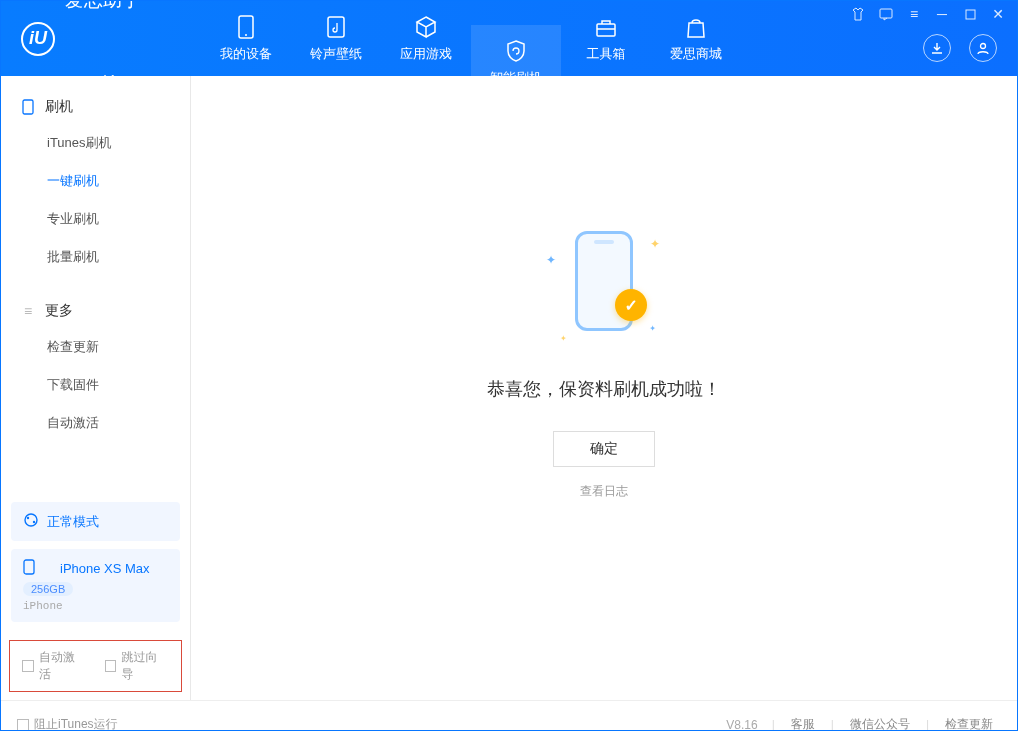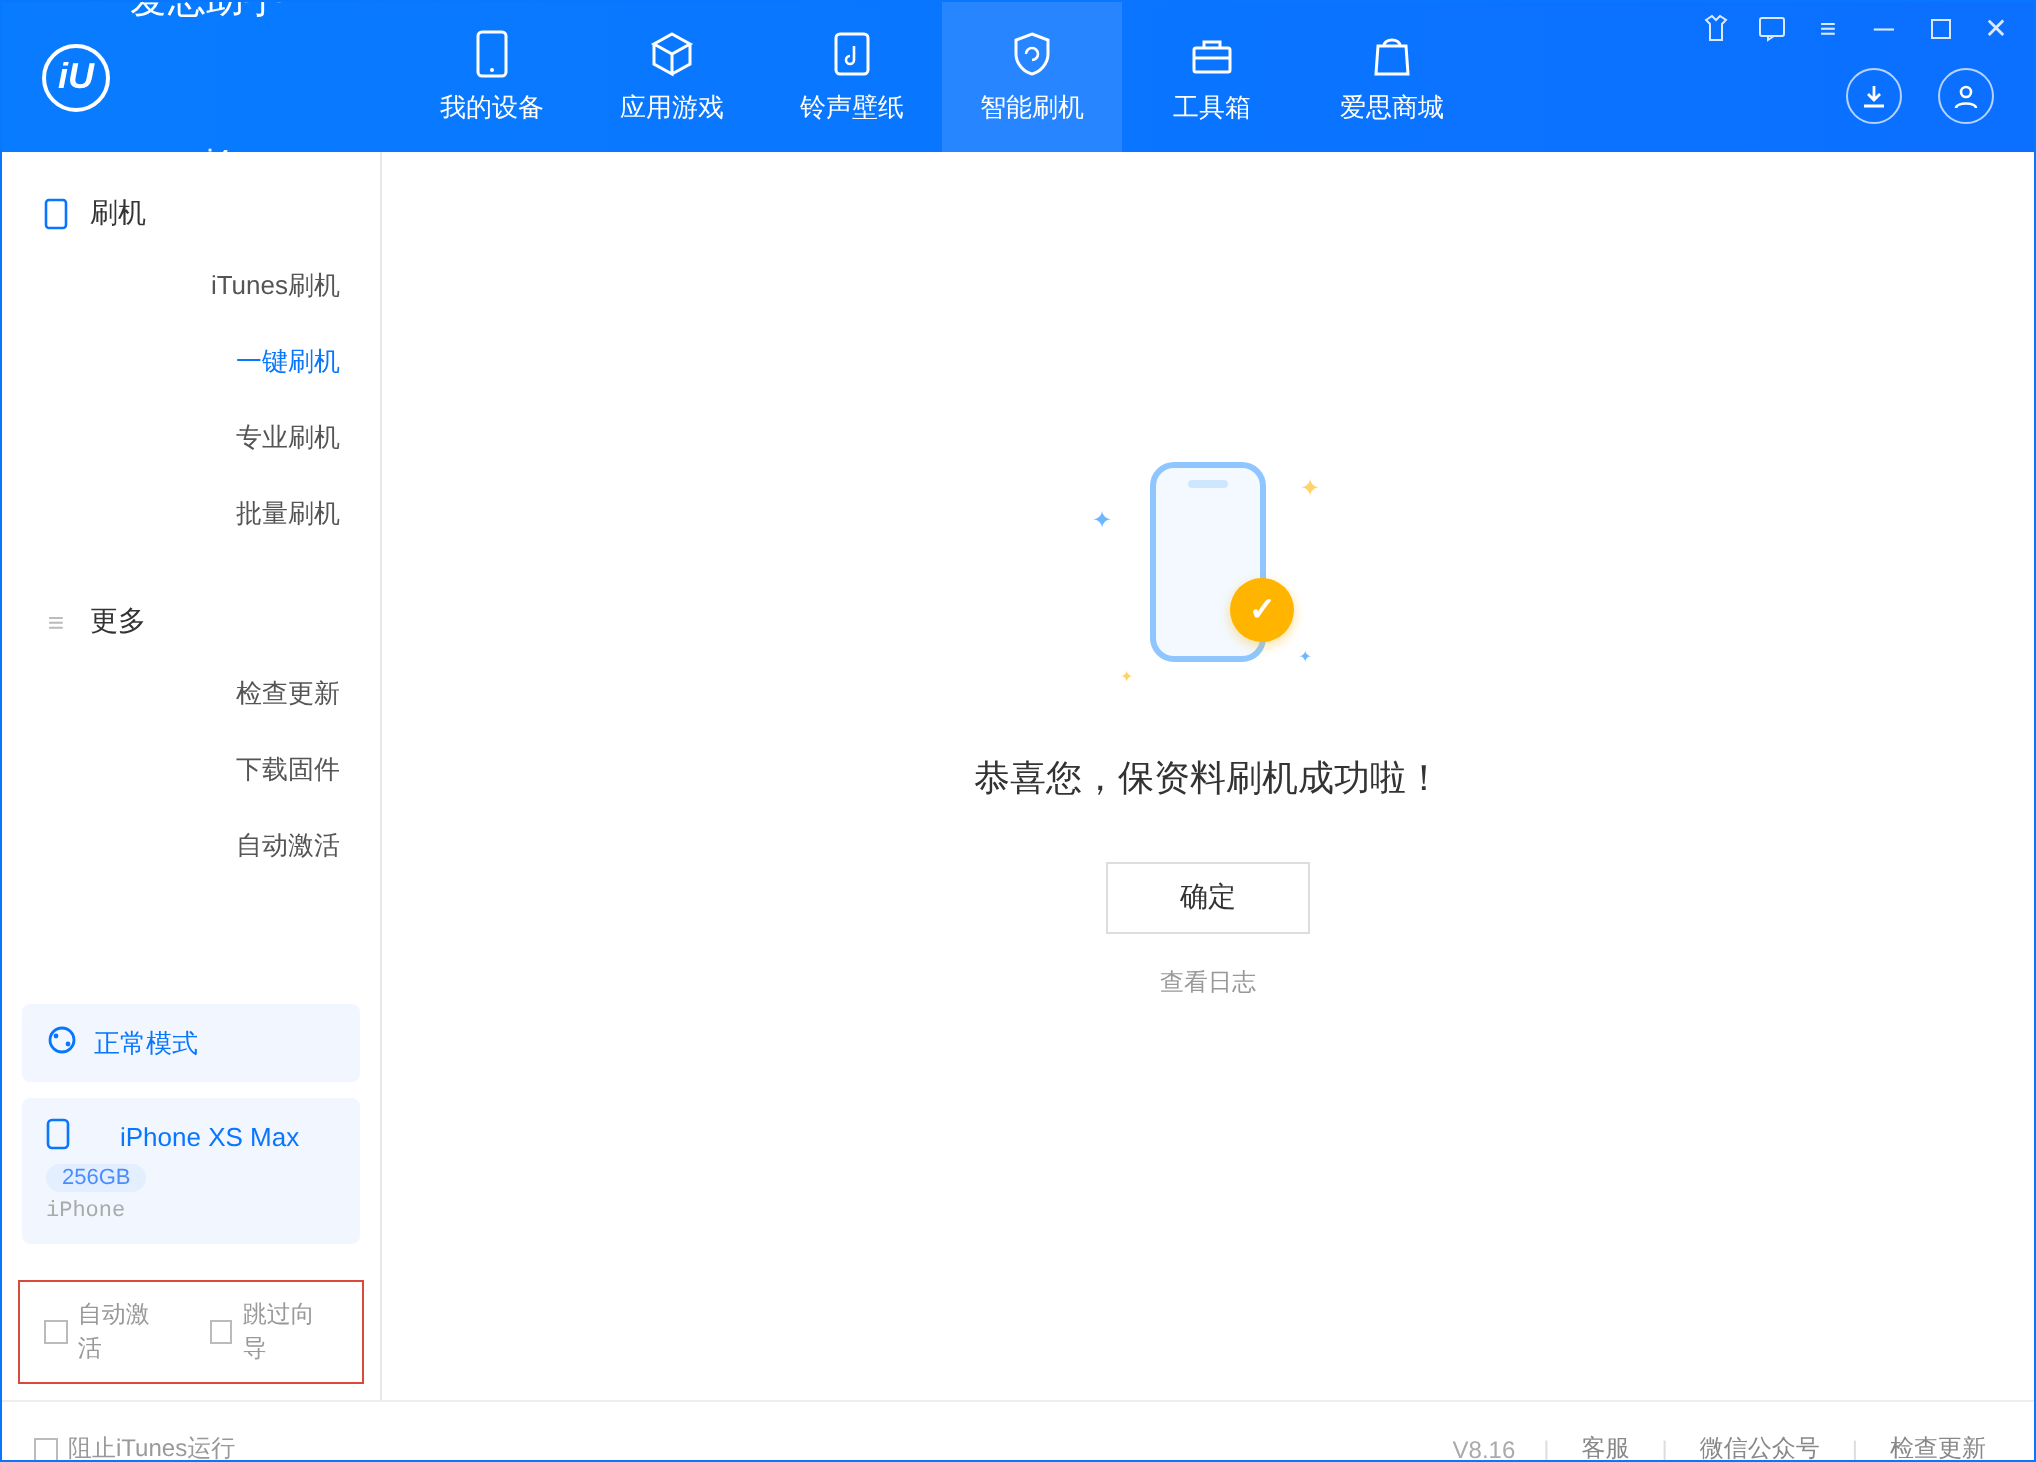--- a/index.html
+++ b/index.html
@@ -8,33 +8,33 @@
 
 .header { height: 75px; background: linear-gradient(90deg, #087cff 0%, #0b6fff 100%); display: flex; align-items: center; color: #fff; position: relative; }
 .logo-area { display: flex; align-items: center; padding-left: 20px; width: 200px; }
 .logo-circle { width: 34px; height: 34px; border: 2.5px solid #fff; border-radius: 50%; display: flex; align-items: center; justify-content: center; font-weight: bold; font-size: 18px; font-style: italic; }
 .logo-text { margin-left: 10px; }
 .logo-text .main { font-size: 19px; font-weight: 500; }
 .logo-text .sub { font-size: 16px; opacity: .9; }
 
 .tabs { display: flex; height: 100%; }
 .tab { width: 90px; height: 100%; display: flex; flex-direction: column; align-items: center; justify-content: center; cursor: pointer; color: #fff; font-size: 13px; gap: 6px; }
-.tab.active { background: rgba(255,255,255,.12); }
+.tab.active { background: rgba(255,255,255,.12); margin-top: 24px; }
 .tab-icon { width: 24px; height: 24px; display: flex; align-items: center; justify-content: center; }
 
 .window-controls { position: absolute; right: 12px; top: 6px; display: flex; gap: 14px; align-items: center; }
 .win-btn { width: 14px; height: 14px; cursor: pointer; color: #fff; opacity: .85; display: flex; align-items: center; justify-content: center; font-size: 14px; }
 
 .header-right-icons { position: absolute; right: 20px; bottom: 14px; display: flex; gap: 18px; }
 .hr-icon { width: 28px; height: 28px; border: 1.5px solid rgba(255,255,255,.7); border-radius: 50%; display: flex; align-items: center; justify-content: center; cursor: pointer; color: #fff; }
 
 
 .body { display: flex; height: calc(100% - 75px - 30px); }
 .sidebar { width: 190px; background: #fff; border-right: 1px solid #e8e8e8; display: flex; flex-direction: column; }
-.side-section { padding: 14px 0 4px 0; text-align: right; }
+.side-section { padding: 14px 0 4px 0; }
 .side-header { display: flex; align-items: center; padding: 8px 20px; font-size: 14px; color: #333; gap: 10px; }
 .side-header .icon { width: 14px; height: 14px; display: flex; align-items: center; justify-content: center; color: #0876ff; }
 .side-item { padding: 10px 20px 10px 46px; font-size: 13px; color: #555; cursor: pointer; }
 .side-item.active { color: #0876ff; }
 
 .device-boxes { margin-top: auto; padding: 6px 10px; }
 .device-box { background: #f1f6ff; border-radius: 4px; padding: 10px 12px; margin-bottom: 8px; font-size: 13px; color: #0876ff; display: flex; align-items: center; gap: 8px; }
 .device-box.info { flex-direction: column; align-items: flex-start; gap: 4px; }
 .device-box .name { color: #0876ff; font-weight: 500; }
 .storage-badge { background: #e3efff; color: #4a8cff; font-size: 11px; padding: 1px 8px; border-radius: 8px; }
@@ -85,34 +85,34 @@
       <span class="tab-icon">
           <svg width="20" height="24" viewBox="0 0 20 24">
             <rect x="3" y="1" width="14" height="22" rx="2" fill="none" stroke="#fff" stroke-width="1.5"></rect>
             <circle cx="10" cy="20" r="1" fill="#fff"></circle>
           </svg>
         </span>
       <span>我的设备</span>
     </div>
     <div class="tab">
       <span class="tab-icon">
-          <svg width="24" height="24" viewBox="0 0 24 24">
-            <path d="M12 2 L21 7 L12 12 L3 7 Z M3 7 L3 17 L12 22 L12 12 M21 7 L21 17 L12 22" fill="none" stroke="#fff" stroke-width="1.5"></path>
-          </svg>
-        </span>
-      <span>应用游戏</span>
-    </div>
-    <div class="tab">
-      <span class="tab-icon">
           <svg width="20" height="24" viewBox="0 0 20 24">
             <rect x="2" y="2" width="16" height="20" rx="2" fill="none" stroke="#fff" stroke-width="1.5"></rect>
             <path d="M11 8 L11 15 A2 2 0 1 1 9 13" fill="none" stroke="#fff" stroke-width="1.3"></path>
           </svg>
         </span>
       <span>铃声壁纸</span>
+    </div>
+    <div class="tab">
+      <span class="tab-icon">
+          <svg width="24" height="24" viewBox="0 0 24 24">
+            <path d="M12 2 L21 7 L12 12 L3 7 Z M3 7 L3 17 L12 22 L12 12 M21 7 L21 17 L12 22" fill="none" stroke="#fff" stroke-width="1.5"></path>
+          </svg>
+        </span>
+      <span>应用游戏</span>
     </div>
     <div class="tab active">
       <span class="tab-icon">
           <svg width="24" height="24" viewBox="0 0 24 24">
             <path d="M12 2 L20 5 L20 12 C20 17 16 21 12 22 C8 21 4 17 4 12 L4 5 Z" fill="none" stroke="#fff" stroke-width="1.5"></path>
             <path d="M9 12 A3 3 0 1 1 12 15" fill="none" stroke="#fff" stroke-width="1.3"></path>
           </svg>
         </span>
       <span>智能刷机</span>
     </div>

